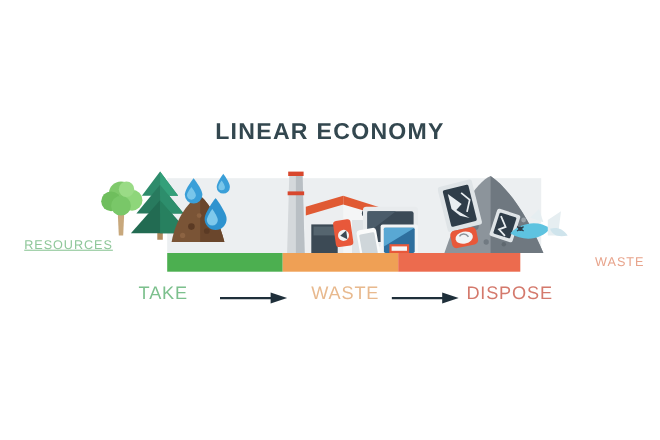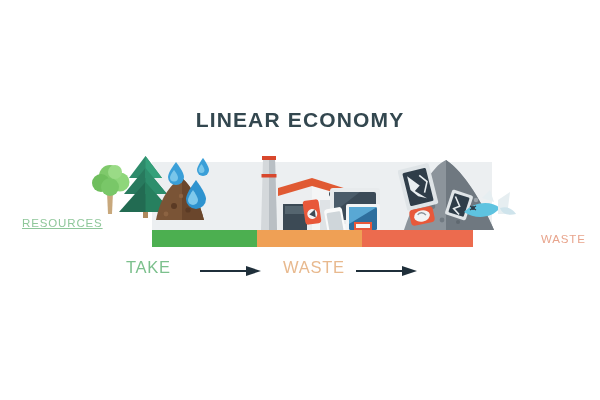--- a/index.html
+++ b/index.html
@@ -175,20 +175,21 @@
       <path d="M20 64 C22 62, 26 62, 28 66" stroke="#8c949b" stroke-width="1.4" fill="none" transform="rotate(-12 24 66)"></path>
     </g>
   </svg>
 
   <div class="bar" id="bar-take"></div>
   <div class="bar" id="bar-make"></div>
   <div class="bar" id="bar-dispose"></div>
 
   <div class="stepword" id="word-take">TAKE</div>
   <div class="stepword" id="word-make">WASTE</div>
+  <div class="stepword" id="word-dispose">DISPOSE</div>
 
   <svg class="arrow" id="arrow-1" viewBox="0 0 62 12">
     <line x1="0" y1="6" x2="48" y2="6" stroke="#1f2f3a" stroke-width="2"></line>
     <path d="M46 1 L61 6 L46 11 Z" fill="#1f2f3a"></path>
   </svg>
   <svg class="arrow" id="arrow-2" viewBox="0 0 62 12">
     <line x1="0" y1="6" x2="48" y2="6" stroke="#1f2f3a" stroke-width="2"></line>
     <path d="M46 1 L61 6 L46 11 Z" fill="#1f2f3a"></path>
   </svg>
 

